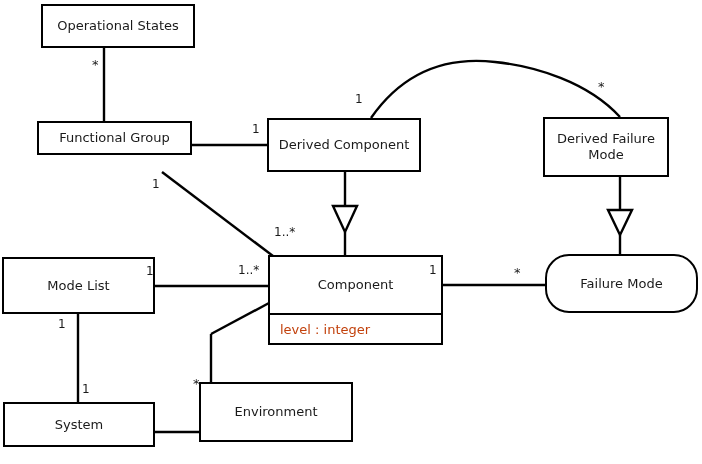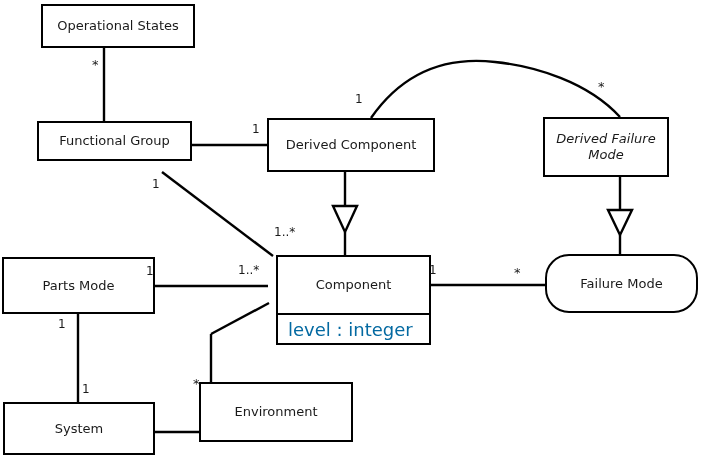--- a/index.html
+++ b/index.html
@@ -45,22 +45,22 @@
     padding: 0 4px;
     line-height: 1.2;
   }
   .uml-attr-compartment {
     border-top: 2px solid #000000;
     height: 28px;
     display: flex;
     align-items: center;
     justify-content: flex-start;
     padding-left: 10px;
-    font-size: 18px;
-    color: #0369a1;
+    font-size: 13px;
+    color: #c2410c;
   }
   .mult-label {
     position: absolute;
     font-size: 12px;
     color: #1a1a1a;
     white-space: nowrap;
     z-index: 6;
     line-height: 1;
   }
   .mult-label.star-glyph {
@@ -99,46 +99,46 @@
     <line x1="155" y1="432" x2="199" y2="432" stroke="#000000" stroke-width="2.4"></line>
 
     <line x1="211" y1="401" x2="211" y2="334" stroke="#000000" stroke-width="2.4"></line>
     <line x1="211" y1="334" x2="269" y2="303" stroke="#000000" stroke-width="2.4"></line>
   </svg>
 
   <div class="uml-class" style="left:41px; top:4px; width:154px; height:44px;">
     <div class="uml-name-compartment">Operational States</div>
   </div>
 
-  <div class="uml-class" style="left:37px; top:121px; width:155px; height:40px;">
+  <div class="uml-class" style="left:37px; top:121px; width:155px; height:34px;">
     <div class="uml-name-compartment">Functional Group</div>
   </div>
 
-  <div class="uml-class" style="left:267px; top:118px; width:168px; height:54px;">
+  <div class="uml-class" style="left:267px; top:118px; width:154px; height:54px;">
     <div class="uml-name-compartment">Derived Component</div>
   </div>
 
-  <div class="uml-class" style="left:543px; top:117px; width:126px; height:60px;font-style:italic;">
+  <div class="uml-class" style="left:543px; top:117px; width:126px; height:60px;">
     <div class="uml-name-compartment">Derived Failure Mode</div>
   </div>
 
   <div class="uml-class" style="left:2px; top:257px; width:153px; height:57px;">
-    <div class="uml-name-compartment">Parts Mode</div>
+    <div class="uml-name-compartment">Mode List</div>
   </div>
 
-  <div class="uml-class" style="left:268px; top:255px; width:155px; height:90px;margin-left:8px;">
+  <div class="uml-class" style="left:268px; top:255px; width:175px; height:90px;">
     <div class="uml-name-compartment">Component</div>
     <div class="uml-attr-compartment">level : integer</div>
   </div>
 
   <div class="uml-class" style="left:545px; top:254px; width:153px; height:59px;border-radius:24px;">
     <div class="uml-name-compartment">Failure Mode</div>
   </div>
 
-  <div class="uml-class" style="left:3px; top:402px; width:152px; height:53px;">
+  <div class="uml-class" style="left:3px; top:402px; width:152px; height:45px;">
     <div class="uml-name-compartment">System</div>
   </div>
 
   <div class="uml-class" style="left:199px; top:382px; width:154px; height:60px;">
     <div class="uml-name-compartment">Environment</div>
   </div>
 
   <div class="mult-label star-glyph" style="left:92px; top:58px;">*</div>
 
   <div class="mult-label" style="left:252px; top:123px;">1</div>

